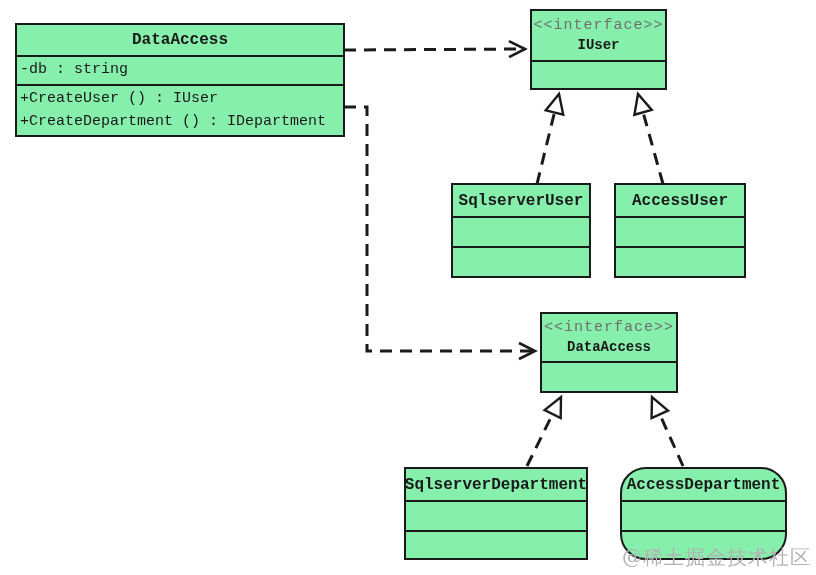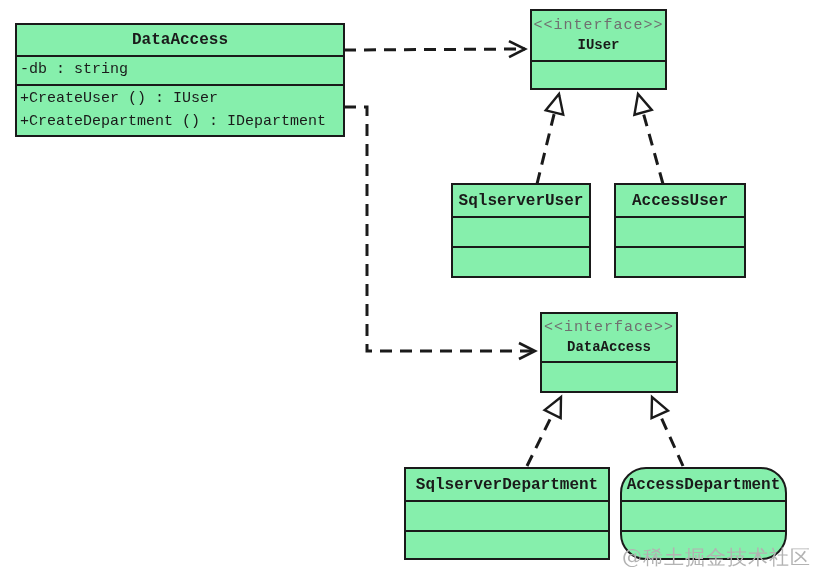--- a/index.html
+++ b/index.html
@@ -77,21 +77,21 @@
   
   #node-dataaccess        { left: 15px;  top: 23px;  width: 330px; height: 114px; }
   #node-dataaccess .uml-title   { height: 32px; }
   #node-dataaccess .attrs       { height: 30px; }
   #node-iuser             { left: 530px; top: 9px;   width: 137px; height: 81px; }
   #node-iuser .uml-header       { height: 49px; }
   #node-sqlserveruser     { left: 451px; top: 183px; width: 140px; height: 95px; }
   #node-accessuser        { left: 614px; top: 183px; width: 132px; height: 95px; }
   #node-idepartment       { left: 540px; top: 312px; width: 138px; height: 81px; }
   #node-idepartment .uml-header { height: 47px; }
-  #node-sqlserverdepartment { left: 404px; top: 467px; width: 206px; height: 93px; }
+  #node-sqlserverdepartment { left: 404px; top: 467px; width: 184px; height: 93px; }
   #node-accessdepartment  { left: 620px; top: 467px; width: 167px; height: 93px; border-radius: 26px; }
   .impl .uml-title { height: 31px; }
   .impl .attrs     { height: 30px; }
 </style>
 </head>
 <body>
 
 <div class="canvas">
 
   <svg class="edges" viewBox="0 0 816 575" xmlns="http://www.w3.org/2000/svg">

